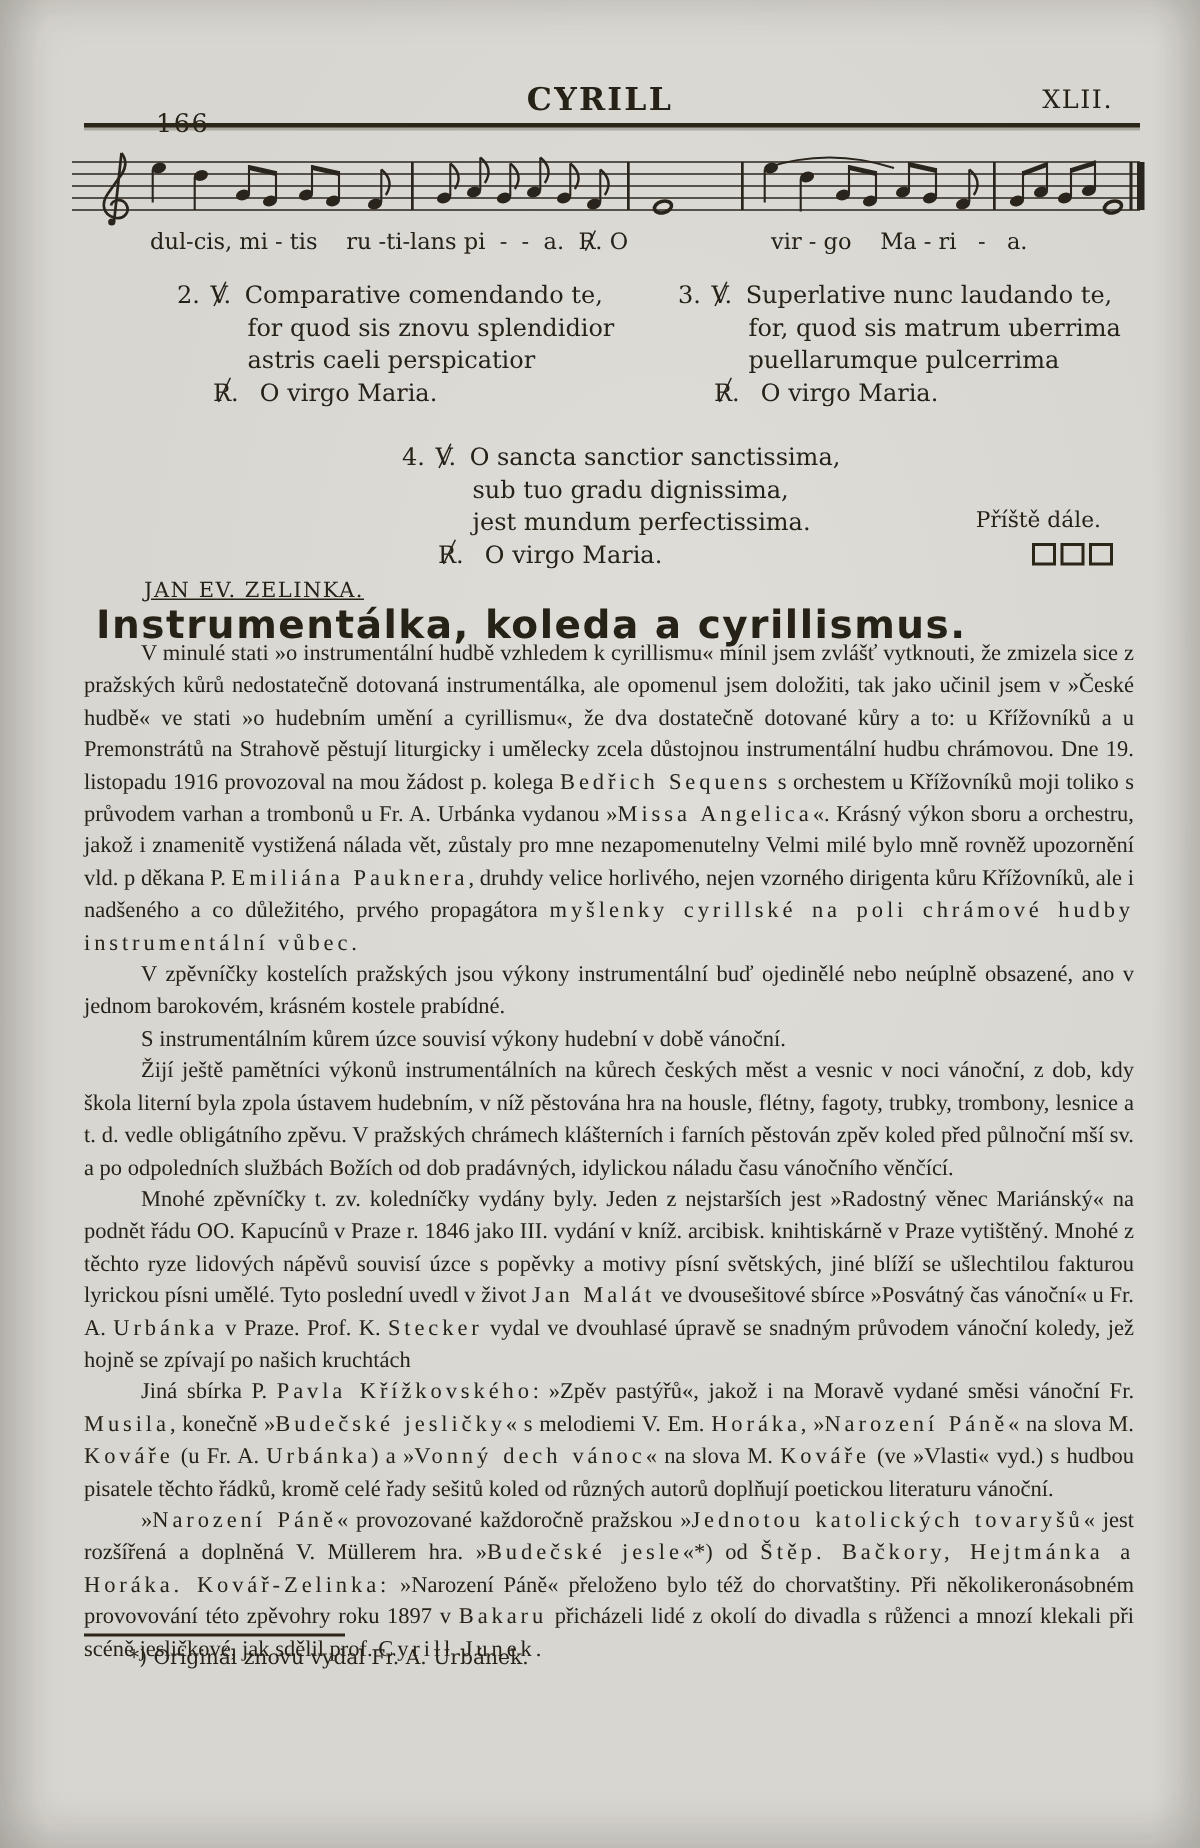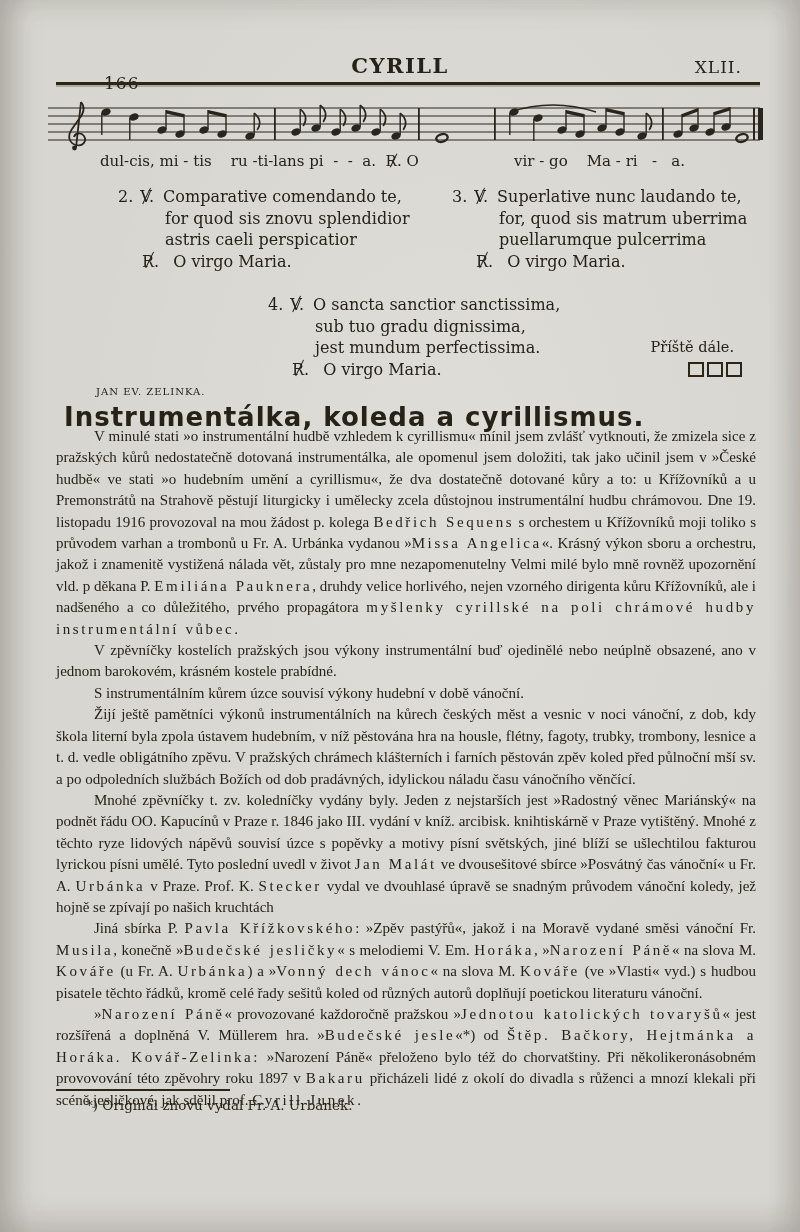--- a/index.html
+++ b/index.html
@@ -37,21 +37,21 @@
   .v4{left:246px;top:294px;margin-left:22px;}
   .vline{white-space:nowrap;}
   .vline .vnum{margin-right:7px;}
   .vline .vr{margin-right:9px;}
   .ind1{padding-left:47px;}
   .ind2{padding-left:24px;}
   .continue{position:absolute;right:66px;top:339px;font-size:14.5px;}
   .squares{position:absolute;right:58px;top:362px;}
   .sq{display:inline-block;width:12px;height:11px;border:2.5px solid #2c2619;margin-left:3px;vertical-align:top;background:transparent;}
   
-  .author{position:absolute;left:96px;top:386px;font-size:10px;letter-spacing:1px;}
+  .author{position:absolute;left:96px;top:386px;font-size:14px;letter-spacing:1px;text-decoration:underline;}
   .title{position:absolute;left:64px;top:402px;margin:0;font-family:"DejaVu Sans","Liberation Sans",sans-serif;
          font-size:26px;font-weight:bold;letter-spacing:1px;text-align:center;}
   
   .article{position:absolute;left:56px;top:426px;width:700px;text-align:justify;
            font-size:15px;line-height:21.4px;}
   .article p{margin:0;text-indent:38px;font-family:Liberation Serif, serif;}
   .sp{letter-spacing:2.6px;}
   
   .fnrule{position:absolute;left:56px;top:1089px;width:174px;height:1.5px;background:#2c2619;}
   .footnote{position:absolute;left:86px;top:1097px;font-size:13.5px;}

